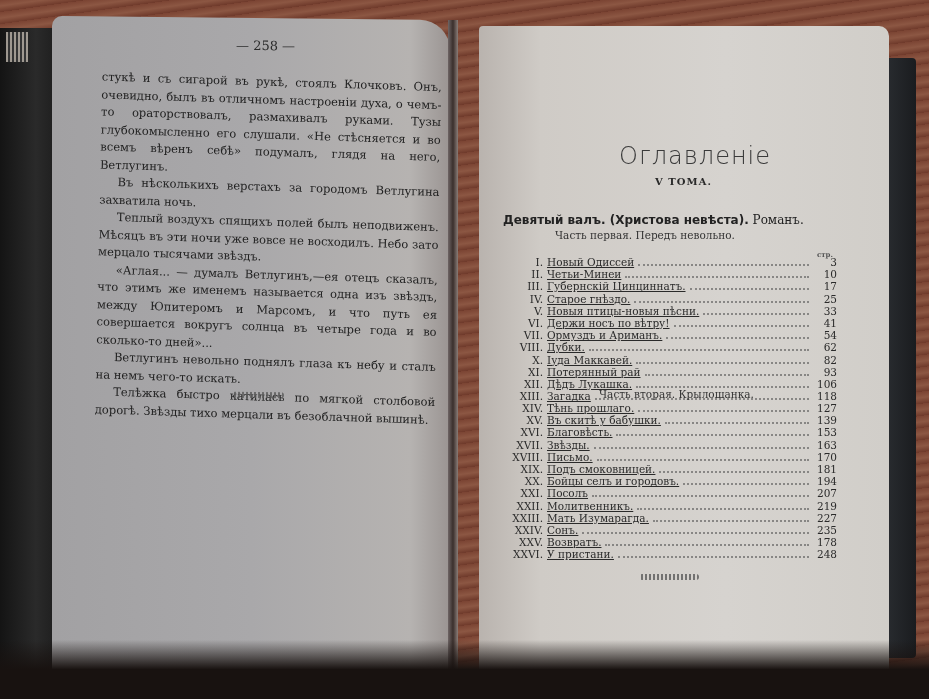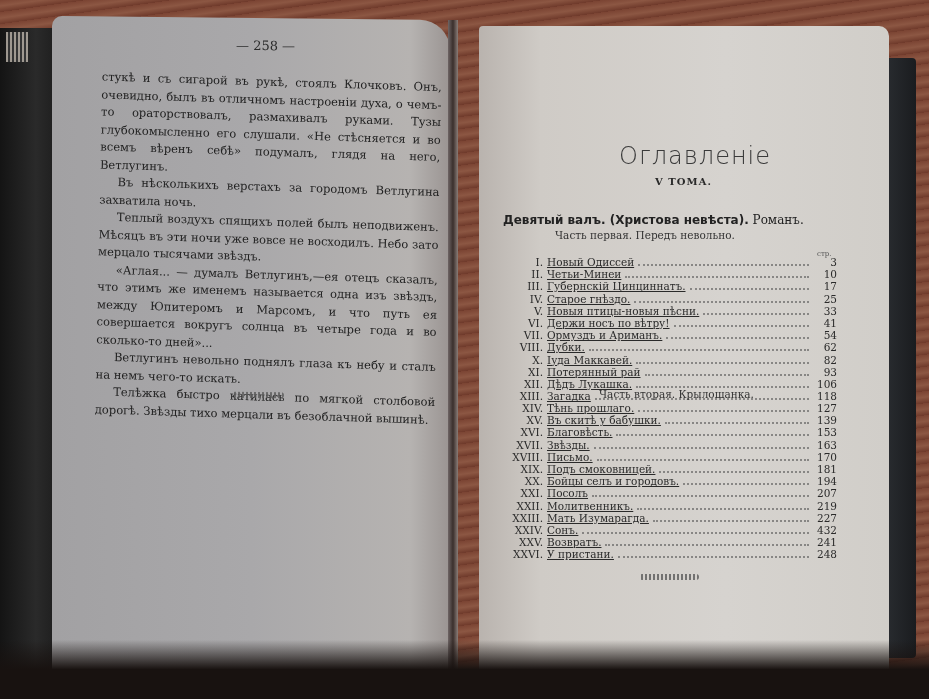--- a/index.html
+++ b/index.html
@@ -36,21 +36,21 @@
   .body-text p.noindent { text-indent:0; }
   .squiggle { position:absolute; height:6px;
     background: repeating-linear-gradient(90deg, transparent 0 2px, #5a5a5a 2px 4px);
     border-radius:3px; opacity:.8; }
   .toc-title { position:absolute; left:140px; top:116px; font-size:24px; letter-spacing:1px;
     color:#3a3a3a; font-family:"DejaVu Sans", sans-serif; font-weight:300; }
   .toc-volume { position:absolute; left:176px; top:150px; font-size:10px; font-weight:bold; color:#2a2a2a; letter-spacing:1px; }
   .work-title { position:absolute; left:24px; top:187px; font-size:12px; color:#222; white-space:nowrap; }
   .work-title b { font-family:"DejaVu Sans", sans-serif; }
   .part-heading { position:absolute; font-size:10.5px; color:#333; white-space:nowrap; }
-  .str-label { position:absolute; left:338px; top:224px; font-size:7px; color:#555; }
+  .str-label { position:absolute; left:338px; top:224px; font-size:7px; color:#555;font-weight:bold; }
   .toc-list { position:absolute; left:8px; width:350px; font-size:10.5px; color:#2a2a2a; }
   .toc-row { display:flex; align-items:baseline; height:12.2px; line-height:12.2px; }
   .toc-row .num { width:56px; text-align:right; padding-right:4px; flex:none; }
   .toc-row .title { flex:none; white-space:nowrap;text-decoration:underline; }
   .toc-row .dots { flex:1; border-bottom:2px dotted #555; margin:0 4px 3px 4px; opacity:.6; }
   .toc-row .pg { width:24px; text-align:right; flex:none; }
 </style>
 </head>
 <body>
 
@@ -221,27 +221,27 @@
       <div class="toc-row">
         <span class="num">XXIII.</span>
         <span class="title">Мать Изумарагда.</span>
         <span class="dots"></span>
         <span class="pg">227</span>
       </div>
       <div class="toc-row">
         <span class="num">XXIV.</span>
         <span class="title">Сонъ.</span>
         <span class="dots"></span>
-        <span class="pg">432</span>
+        <span class="pg">235</span>
       </div>
       <div class="toc-row">
         <span class="num">XXV.</span>
         <span class="title">Возвратъ.</span>
         <span class="dots"></span>
-        <span class="pg">241</span>
+        <span class="pg">178</span>
       </div>
       <div class="toc-row">
         <span class="num">XXVI.</span>
         <span class="title">У пристани.</span>
         <span class="dots"></span>
         <span class="pg">248</span>
       </div>
     </div>
 
   <div class="squiggle" style="left:160px; top:548px; width:60px;"></div>

